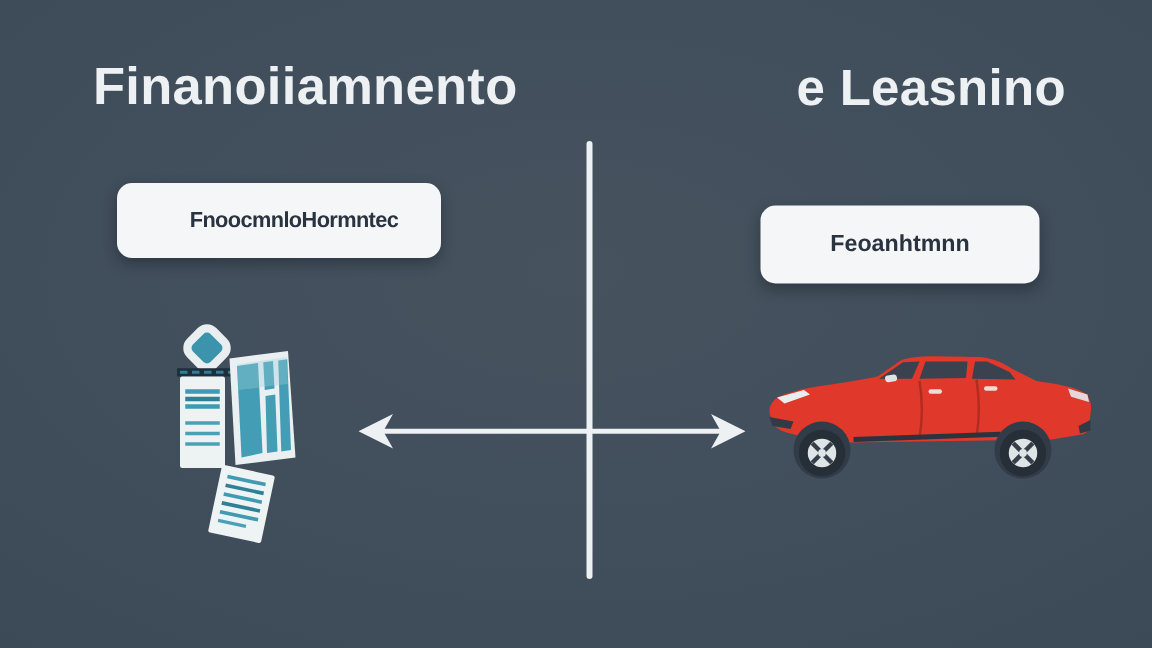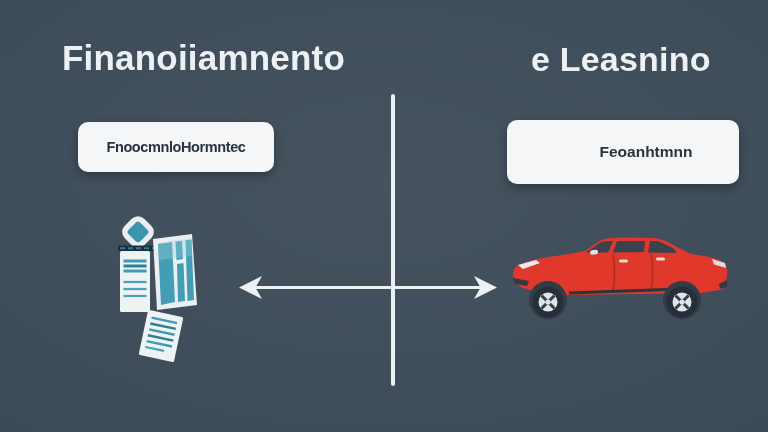--- a/index.html
+++ b/index.html
@@ -12,22 +12,22 @@
     position:absolute; color:#eef1f3; font-weight:700; font-size:35px;
     letter-spacing:0.2px; white-space:nowrap;
   }
   .title.left  { left:62px;  top:38px; }
   .title.right { left:531px; top:40px; font-size:34px; }
   .label-box {
     position:absolute; background:#f4f6f7; border-radius:10px;
     box-shadow:0 4px 9px rgba(15,22,32,0.38);
     display:flex; align-items:center; justify-content:center;
   }
-  .label-box.left  { left:78px;  top:122px; width:196px; height:50px; }
-  .label-box.right { left:507px; top:120px; width:186px; height:64px;padding-left:46px; }
+  .label-box.left  { left:78px;  top:122px; width:196px; height:50px;padding-left:20px; }
+  .label-box.right { left:507px; top:137px; width:186px; height:52px; }
   .label-box .box-text {
     color:#2a3340; font-weight:700; font-size:14.5px; letter-spacing:-0.4px;
     white-space:nowrap;
   }
   .label-box.right .box-text { font-size:15.5px; letter-spacing:0; }
   .divider {
     position:absolute; left:391px; top:94px; width:3.5px; height:292px;
     background:#eef1f3; border-radius:2px;
   }
   .arrow-svg { position:absolute; left:233px; top:272px; }

